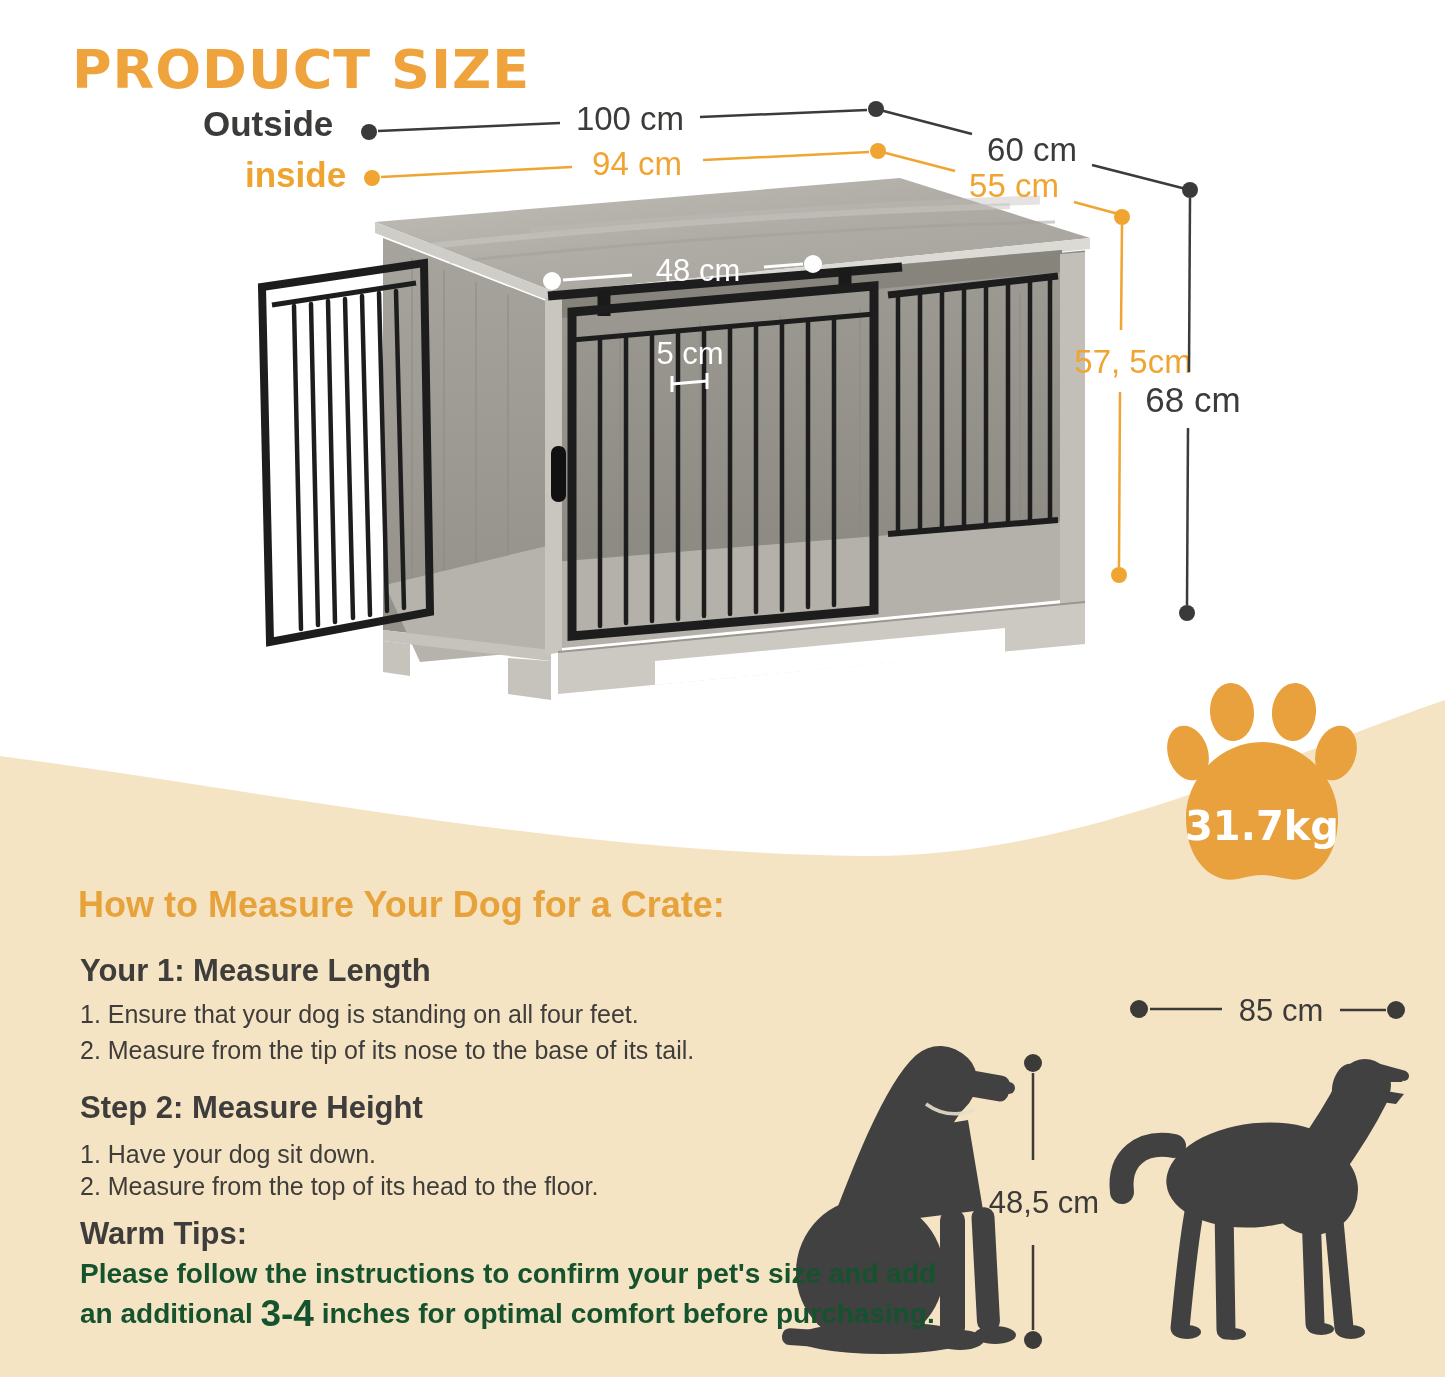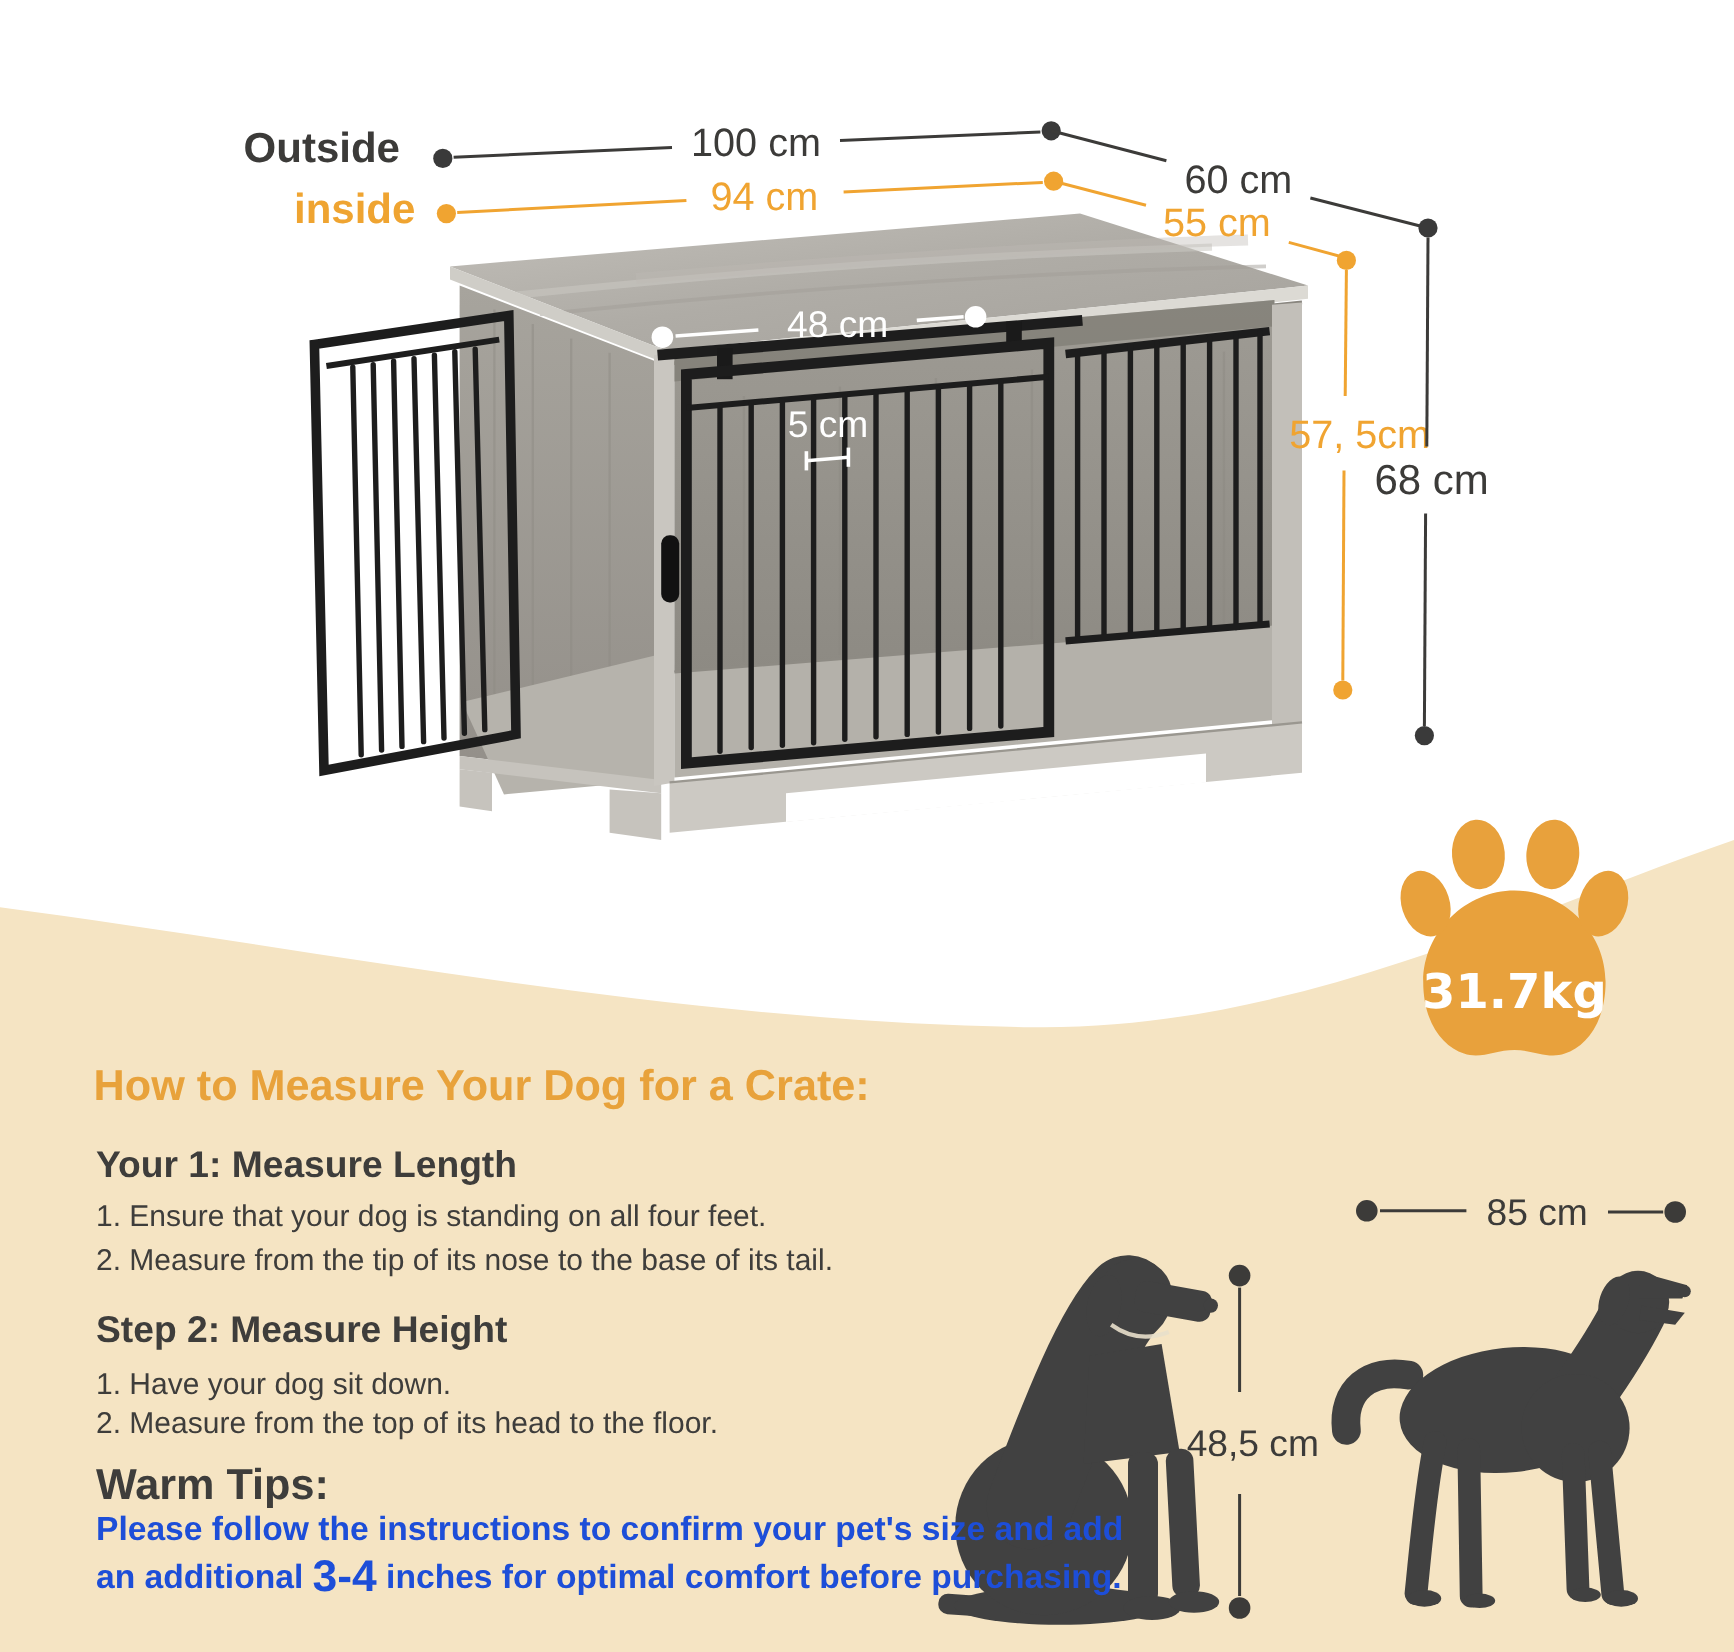--- a/index.html
+++ b/index.html
@@ -11,22 +11,22 @@
   
   .page-title{position:absolute;left:72px;top:2px;font-family:"DejaVu Sans","Liberation Sans",sans-serif;
     font-size:54px;font-weight:800;color:#EFA33C;letter-spacing:1px;white-space:nowrap;}
   .outside-label{position:absolute;left:203px;top:104px;font-size:35px;font-weight:700;color:#3C3B39;}
   .inside-label{position:absolute;left:229px;top:155px;font-size:35px;font-weight:700;color:#EFA431;margin-left:16px;}
 
   
   .guide-heading{position:absolute;left:78px;top:884px;font-size:36px;font-weight:700;color:#E8A23B;white-space:nowrap;}
   .step-title{position:absolute;left:80px;font-size:31px;font-weight:700;color:#3E3D3B;white-space:nowrap;}
   .step-item{position:absolute;left:80px;font-size:25px;font-weight:400;color:#3E3D3B;white-space:nowrap;}
-  .tips-title{position:absolute;left:80px;top:1216px;font-size:36px;font-weight:700;color:#3E3D3B;}
-  .tips-line{position:absolute;left:80px;font-size:28px;font-weight:700;color:#1d4ed8;white-space:nowrap;}
+  .tips-title{position:absolute;left:80px;top:1216px;font-size:31px;font-weight:700;color:#3E3D3B;}
+  .tips-line{position:absolute;left:80px;font-size:28px;font-weight:700;color:#14532d;white-space:nowrap;}
   .tips-emph{font-size:37px;font-weight:700;vertical-align:-3px;}
 
   
   text{font-family:"Liberation Sans",sans-serif;}
   .lbl-d{fill:#3C3B39;font-size:33px;}
   .lbl-o{fill:#F0A431;font-size:33px;}
   .lbl-w{fill:#FFFFFF;font-size:31px;}
   .lbl-dog{fill:#3C3B39;font-size:31px;}
   .kg{fill:#FFFFFF;font-size:40px;font-weight:700;font-family:"DejaVu Sans","Liberation Sans",sans-serif;}
   .dimd{stroke:#3C3B39;stroke-width:2.5;fill:none;}
@@ -256,20 +256,21 @@
     <path d="M203,172 L207,284" stroke="#414141" stroke-width="19" stroke-linecap="round"></path>
     <path d="M88,162 C80,200 76,250 72,288" stroke="#414141" stroke-width="19" stroke-linecap="round"></path>
     <path d="M116,168 L118,290" stroke="#414141" stroke-width="19" stroke-linecap="round"></path>
     <ellipse cx="243" cy="292" rx="14" ry="7"></ellipse>
     <ellipse cx="213" cy="289" rx="13" ry="6"></ellipse>
     <ellipse cx="79" cy="292" rx="14" ry="7"></ellipse>
     <ellipse cx="125" cy="294" rx="13" ry="6"></ellipse>
   </g>
 </svg>
 
+<h1 class="page-title">PRODUCT SIZE</h1>
 <div class="outside-label">Outside</div>
 <div class="inside-label">inside</div>
 
 <div>
   <div class="guide-heading">How to Measure Your Dog for a Crate:</div>
 
   <div class="step-title" style="top:953px">Your 1: Measure Length</div>
   <div class="step-item" style="top:1000px">1. Ensure that your dog is standing on all four feet.</div>
   <div class="step-item" style="top:1036px">2. Measure from the tip of its nose to the base of its tail.</div>
 

